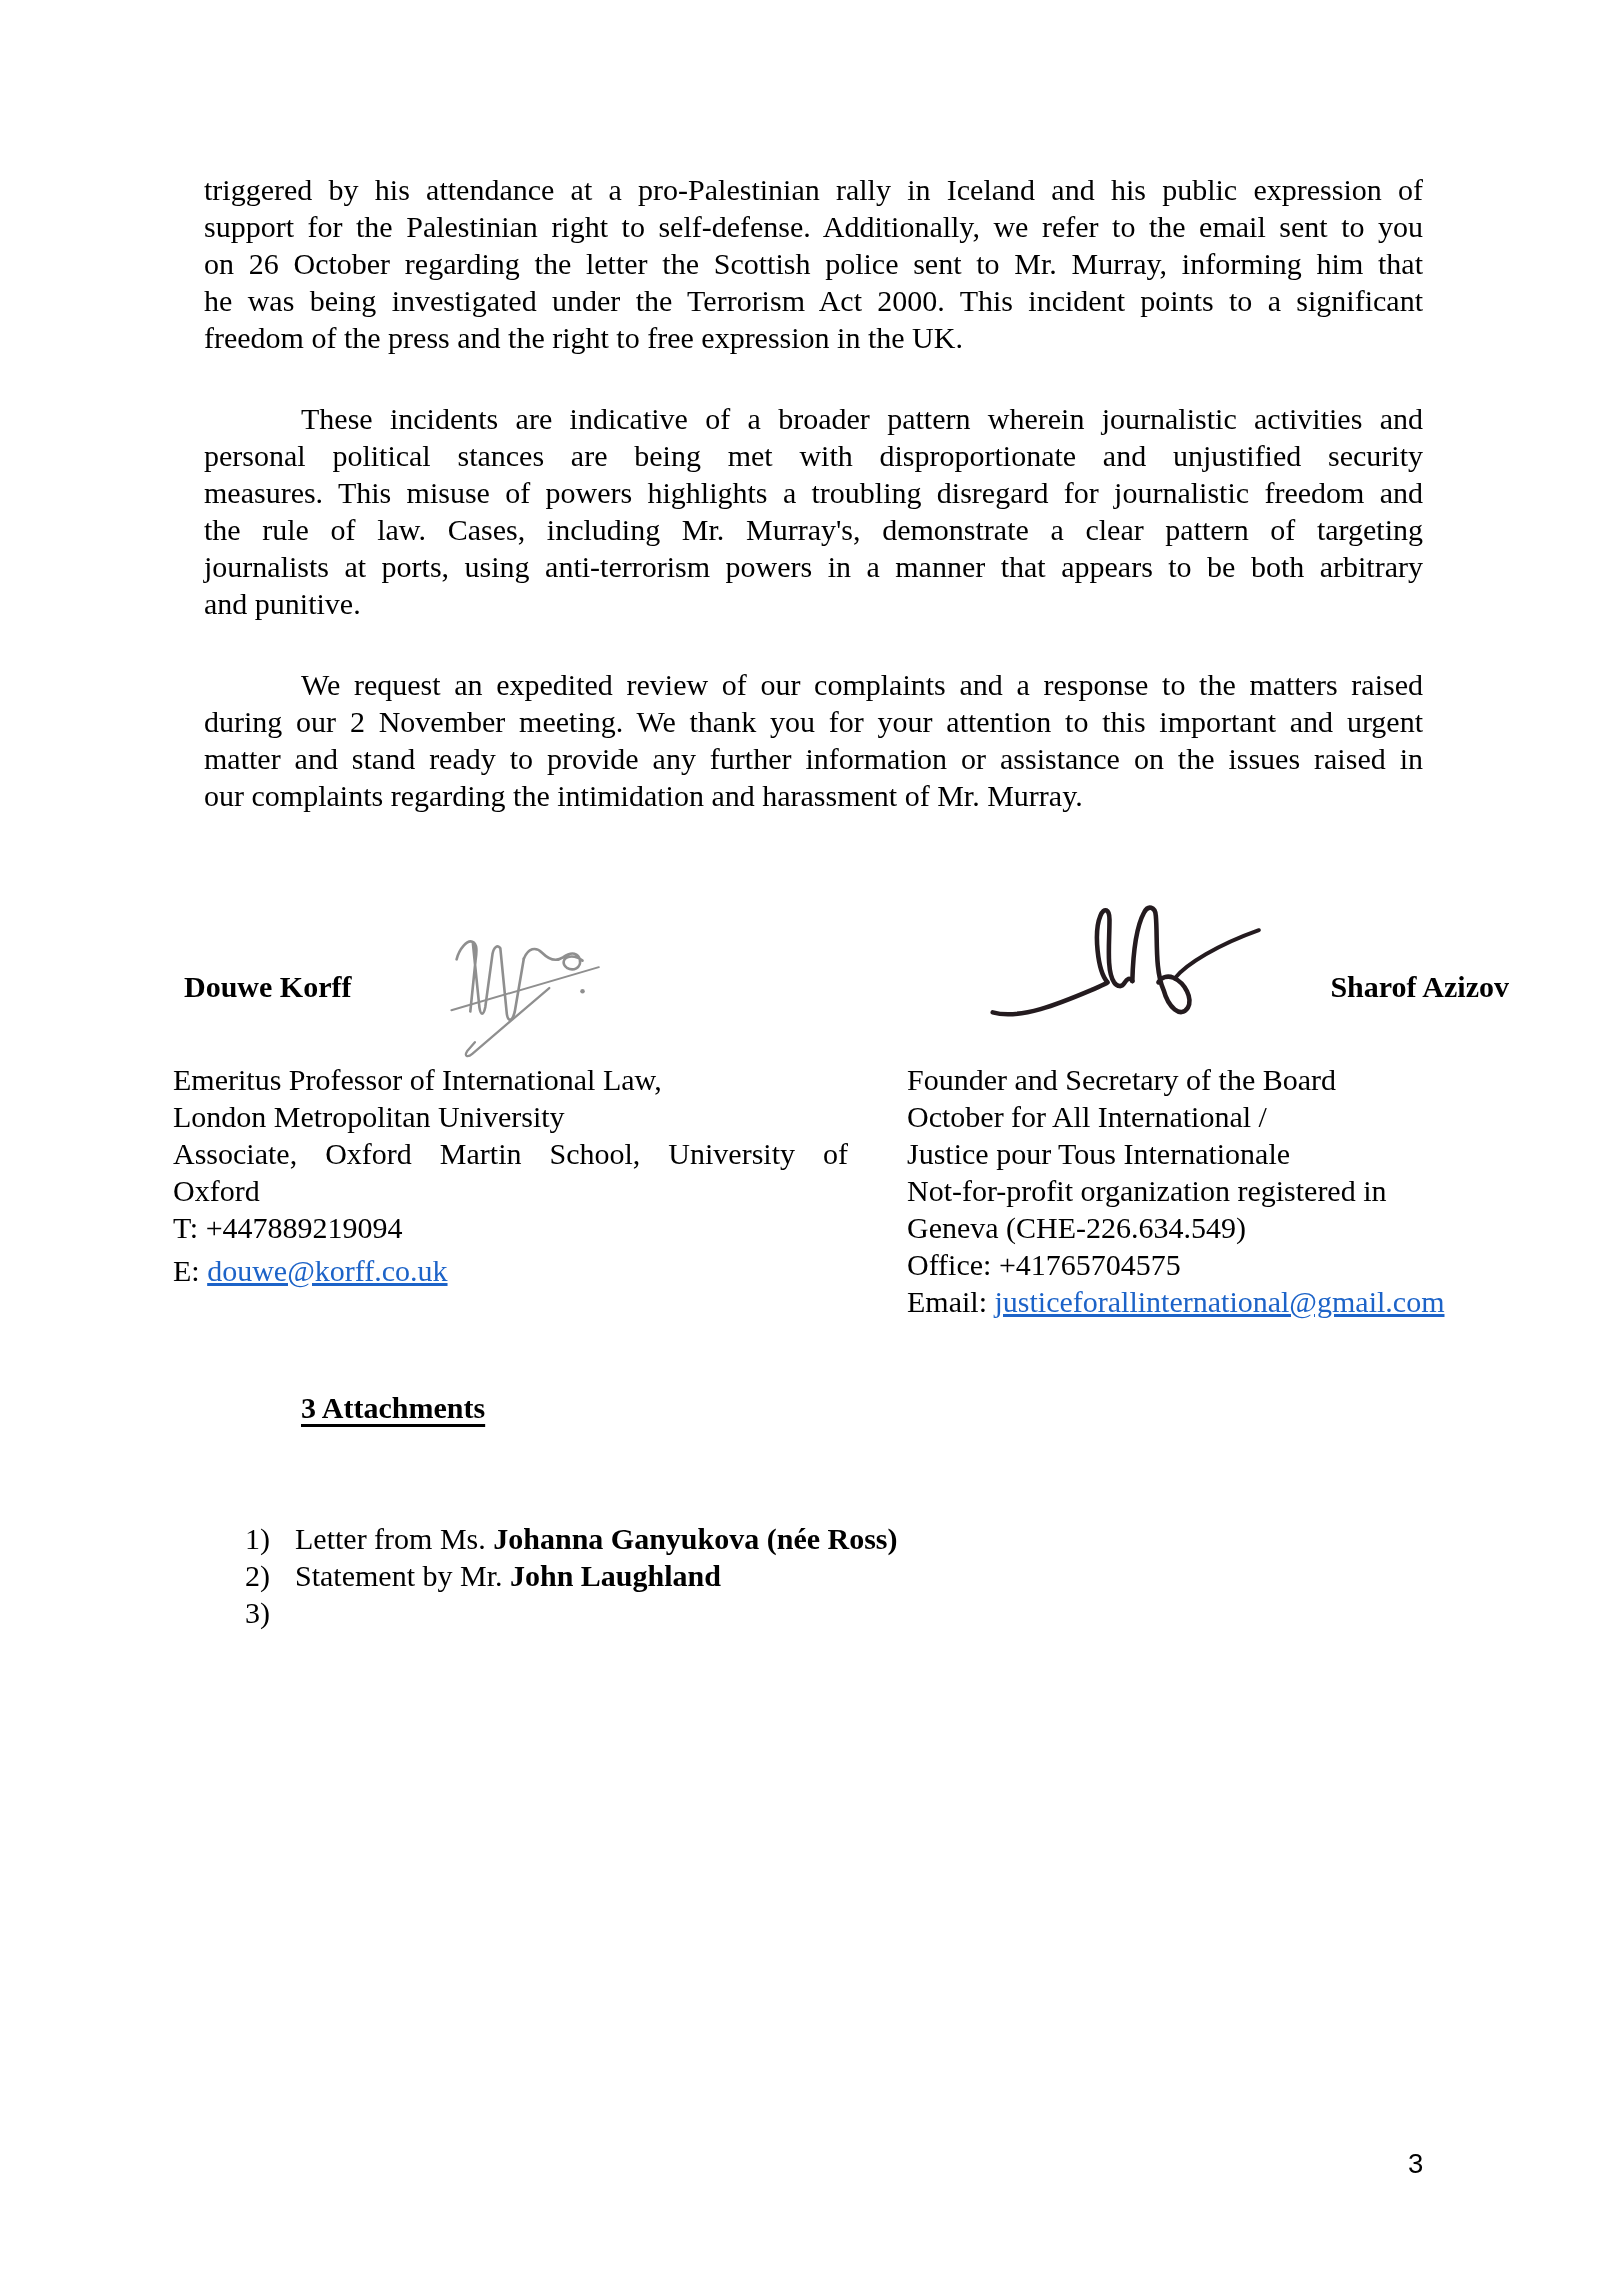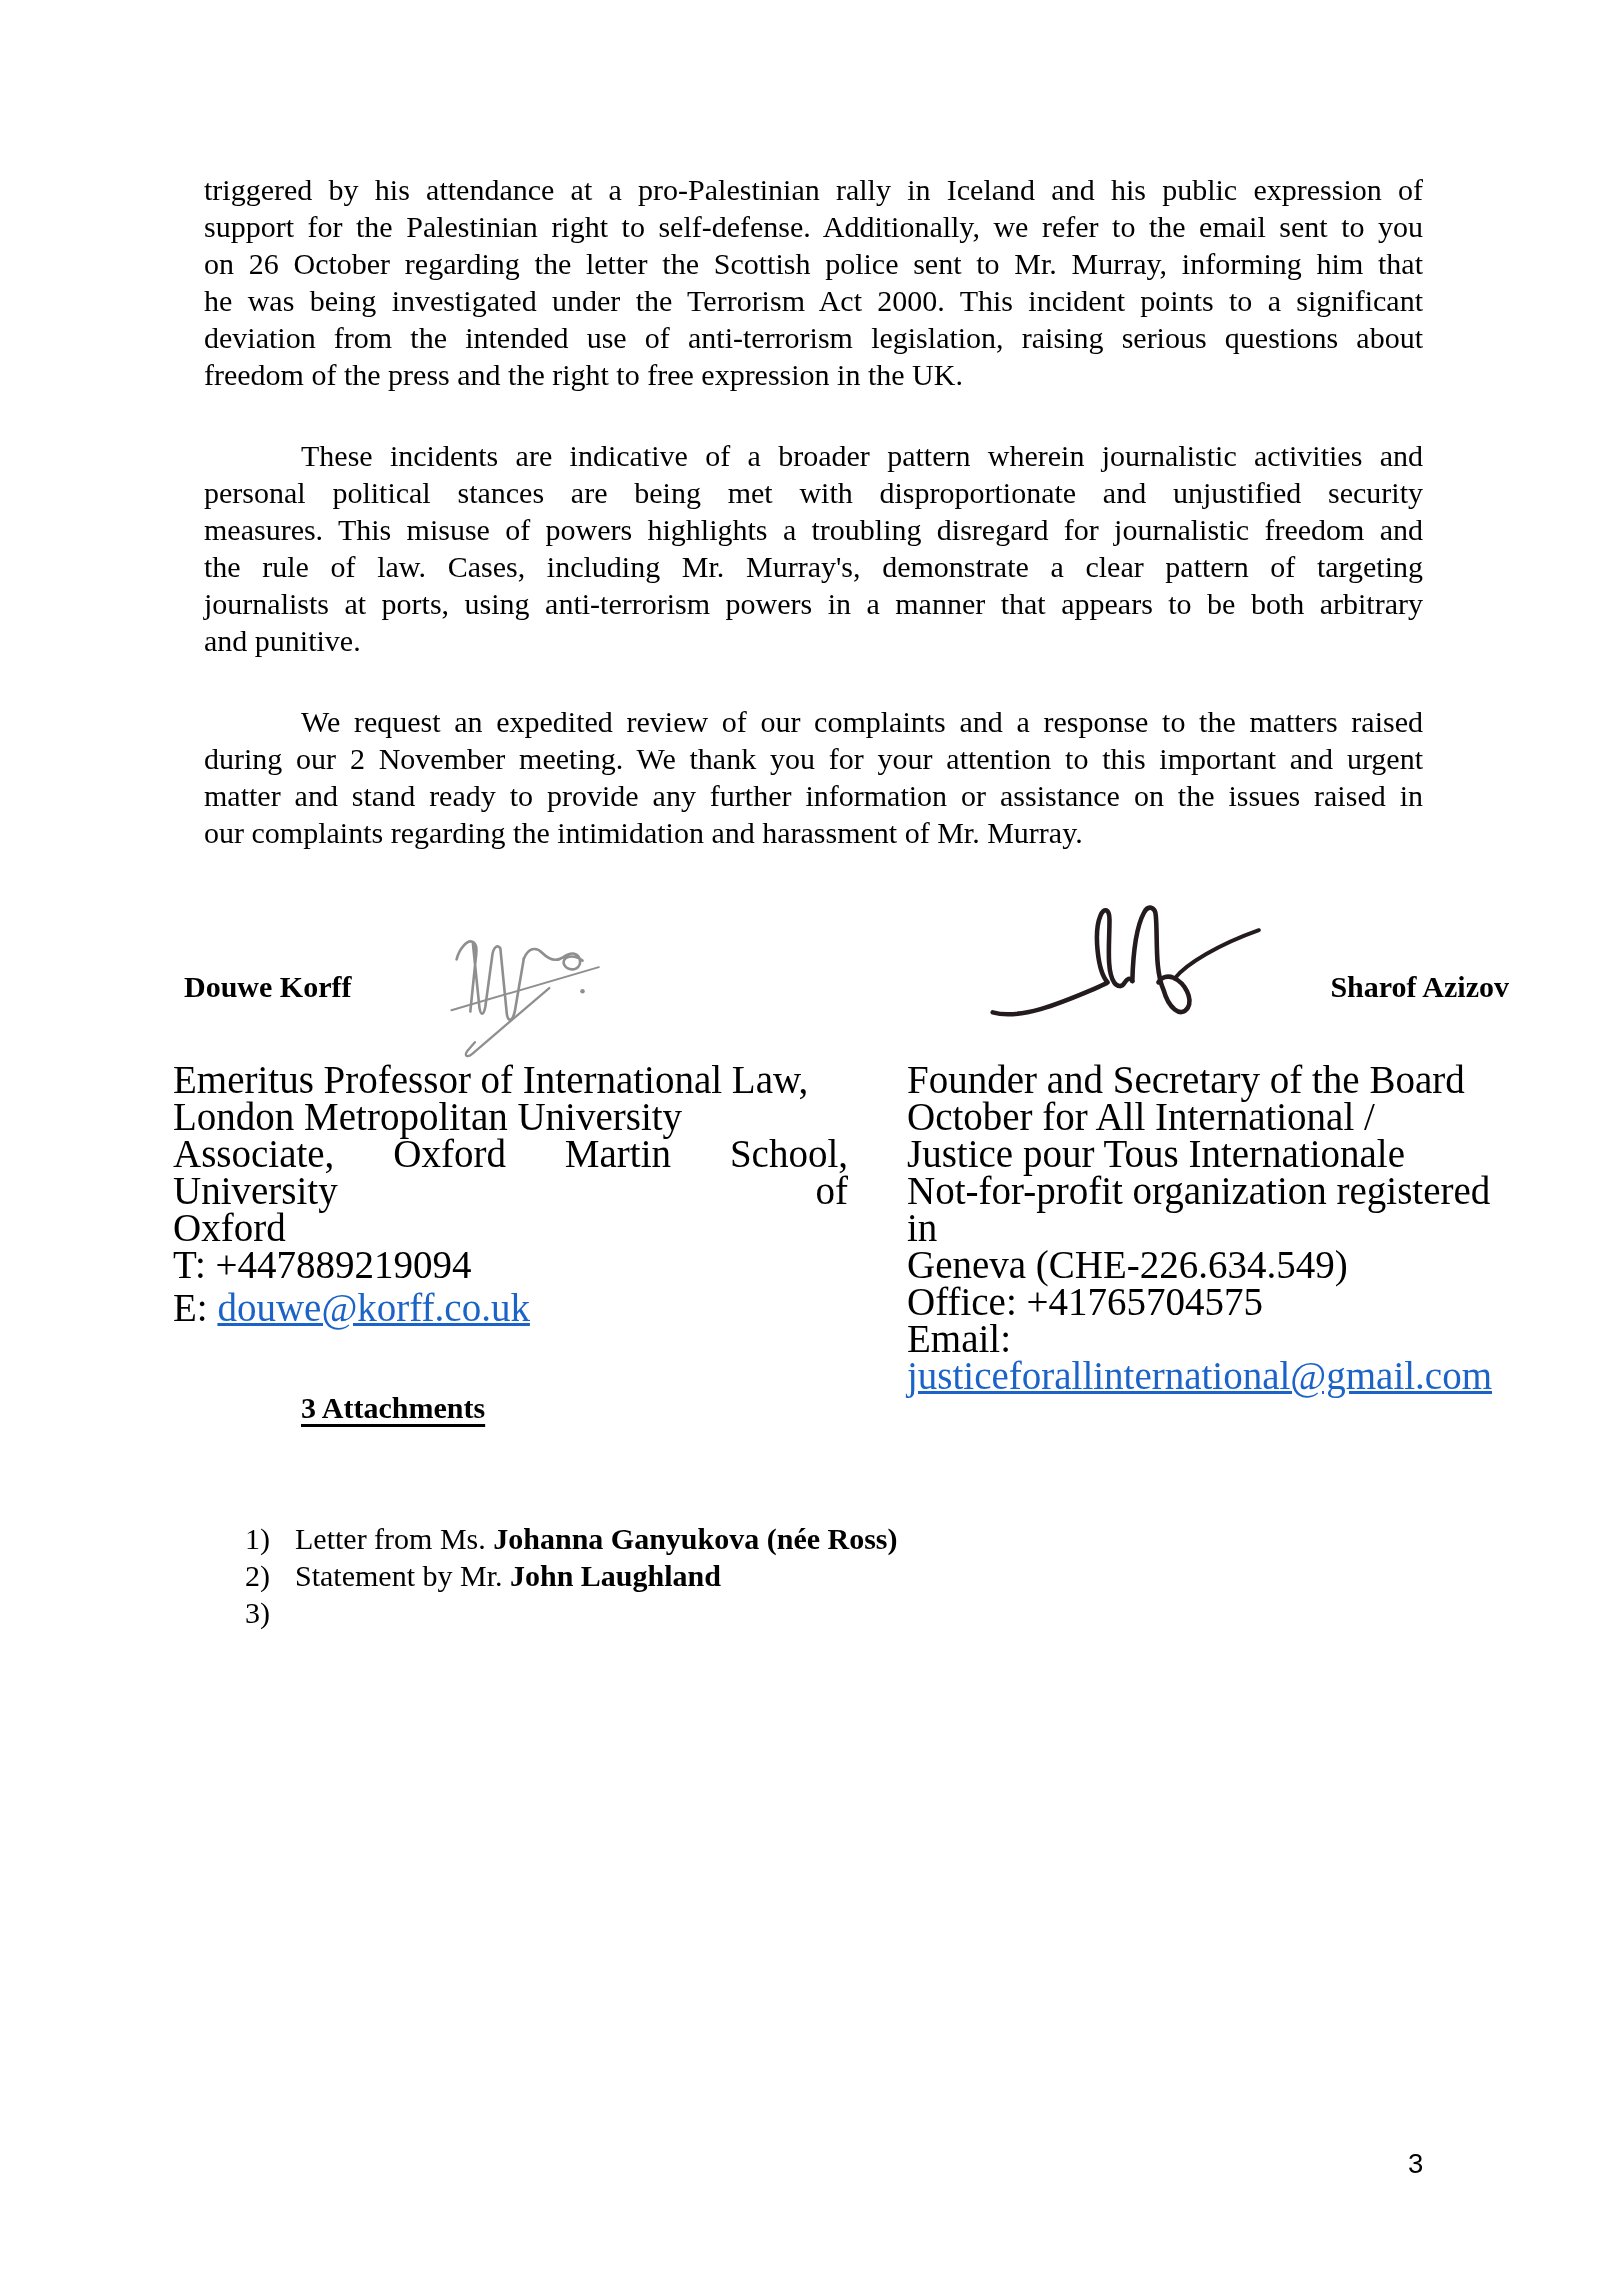--- a/index.html
+++ b/index.html
@@ -25,21 +25,21 @@
   .sig-name.left{left:173px;}
   .sig-name.right{right:114px;}
   
   .sig-img{position:absolute;}
   .sig-img.left{left:450px;top:928px;}
   .sig-img.right{left:983px;top:891px;}
   .sig-img svg path{fill:none;stroke-linecap:round;stroke-linejoin:round;}
   .pencil{stroke:var(--pencil);}
   .ink{stroke:var(--ink);}
   
-  .contact{font-size:39px;line-height:37px;position:absolute;}
+  .contact{font-size:30px;line-height:37px;position:absolute;}
   .contact-left{left:173px;top:1061px;width:675px;}
   .contact-right{right:114px;top:1061px;width:602px;text-align:left;}
   .cline.jl{text-align:justify;text-align-last:justify;}
   .email-row{margin-top:5.9px;}
   a.doc-link{color:var(--link);text-decoration:underline;cursor:pointer;}
   
   .attachments{position:absolute;left:245px;top:1389px;font-size:30px;line-height:37px;}
   .attach-heading{
     font-weight:bold;margin:0 0 47px 56px;
     text-decoration:underline;text-decoration-thickness:3.3px;text-underline-offset:5.9px;
@@ -60,21 +60,20 @@
 <body>
 
 <div class="page" style="--link: #1C63C8; --ink: #241B1F; --pencil: #8F8F8F; color: rgb(0, 0, 0); text-decoration: underline;">
 
   <div class="bodytext" id="body-paragraphs">
       <div class="para">
         <div class="pline">triggered by his attendance at a pro-Palestinian rally in Iceland and his public expression of</div>
         <div class="pline">support for the Palestinian right to self-defense. Additionally, we refer to the email sent to you</div>
         <div class="pline">on 26 October regarding the letter the Scottish police sent to Mr. Murray, informing him that</div>
         <div class="pline">he was being investigated under the Terrorism Act 2000. This incident points to a significant</div>
-        <div class="pline">deviation from the intended use of anti-terrorism legislation, raising serious questions about</div>
         <div class="pline last">freedom of the press and the right to free expression in the UK.</div>
       </div>
       <div class="para">
         <div class="pline indent">These incidents are indicative of a broader pattern wherein journalistic activities and</div>
         <div class="pline">personal political stances are being met with disproportionate and unjustified security</div>
         <div class="pline">measures. This misuse of powers highlights a troubling disregard for journalistic freedom and</div>
         <div class="pline">the rule of law. Cases, including Mr. Murray's, demonstrate a clear pattern of targeting</div>
         <div class="pline">journalists at ports, using anti-terrorism powers in a manner that appears to be both arbitrary</div>
         <div class="pline last">and punitive.</div>
       </div>

